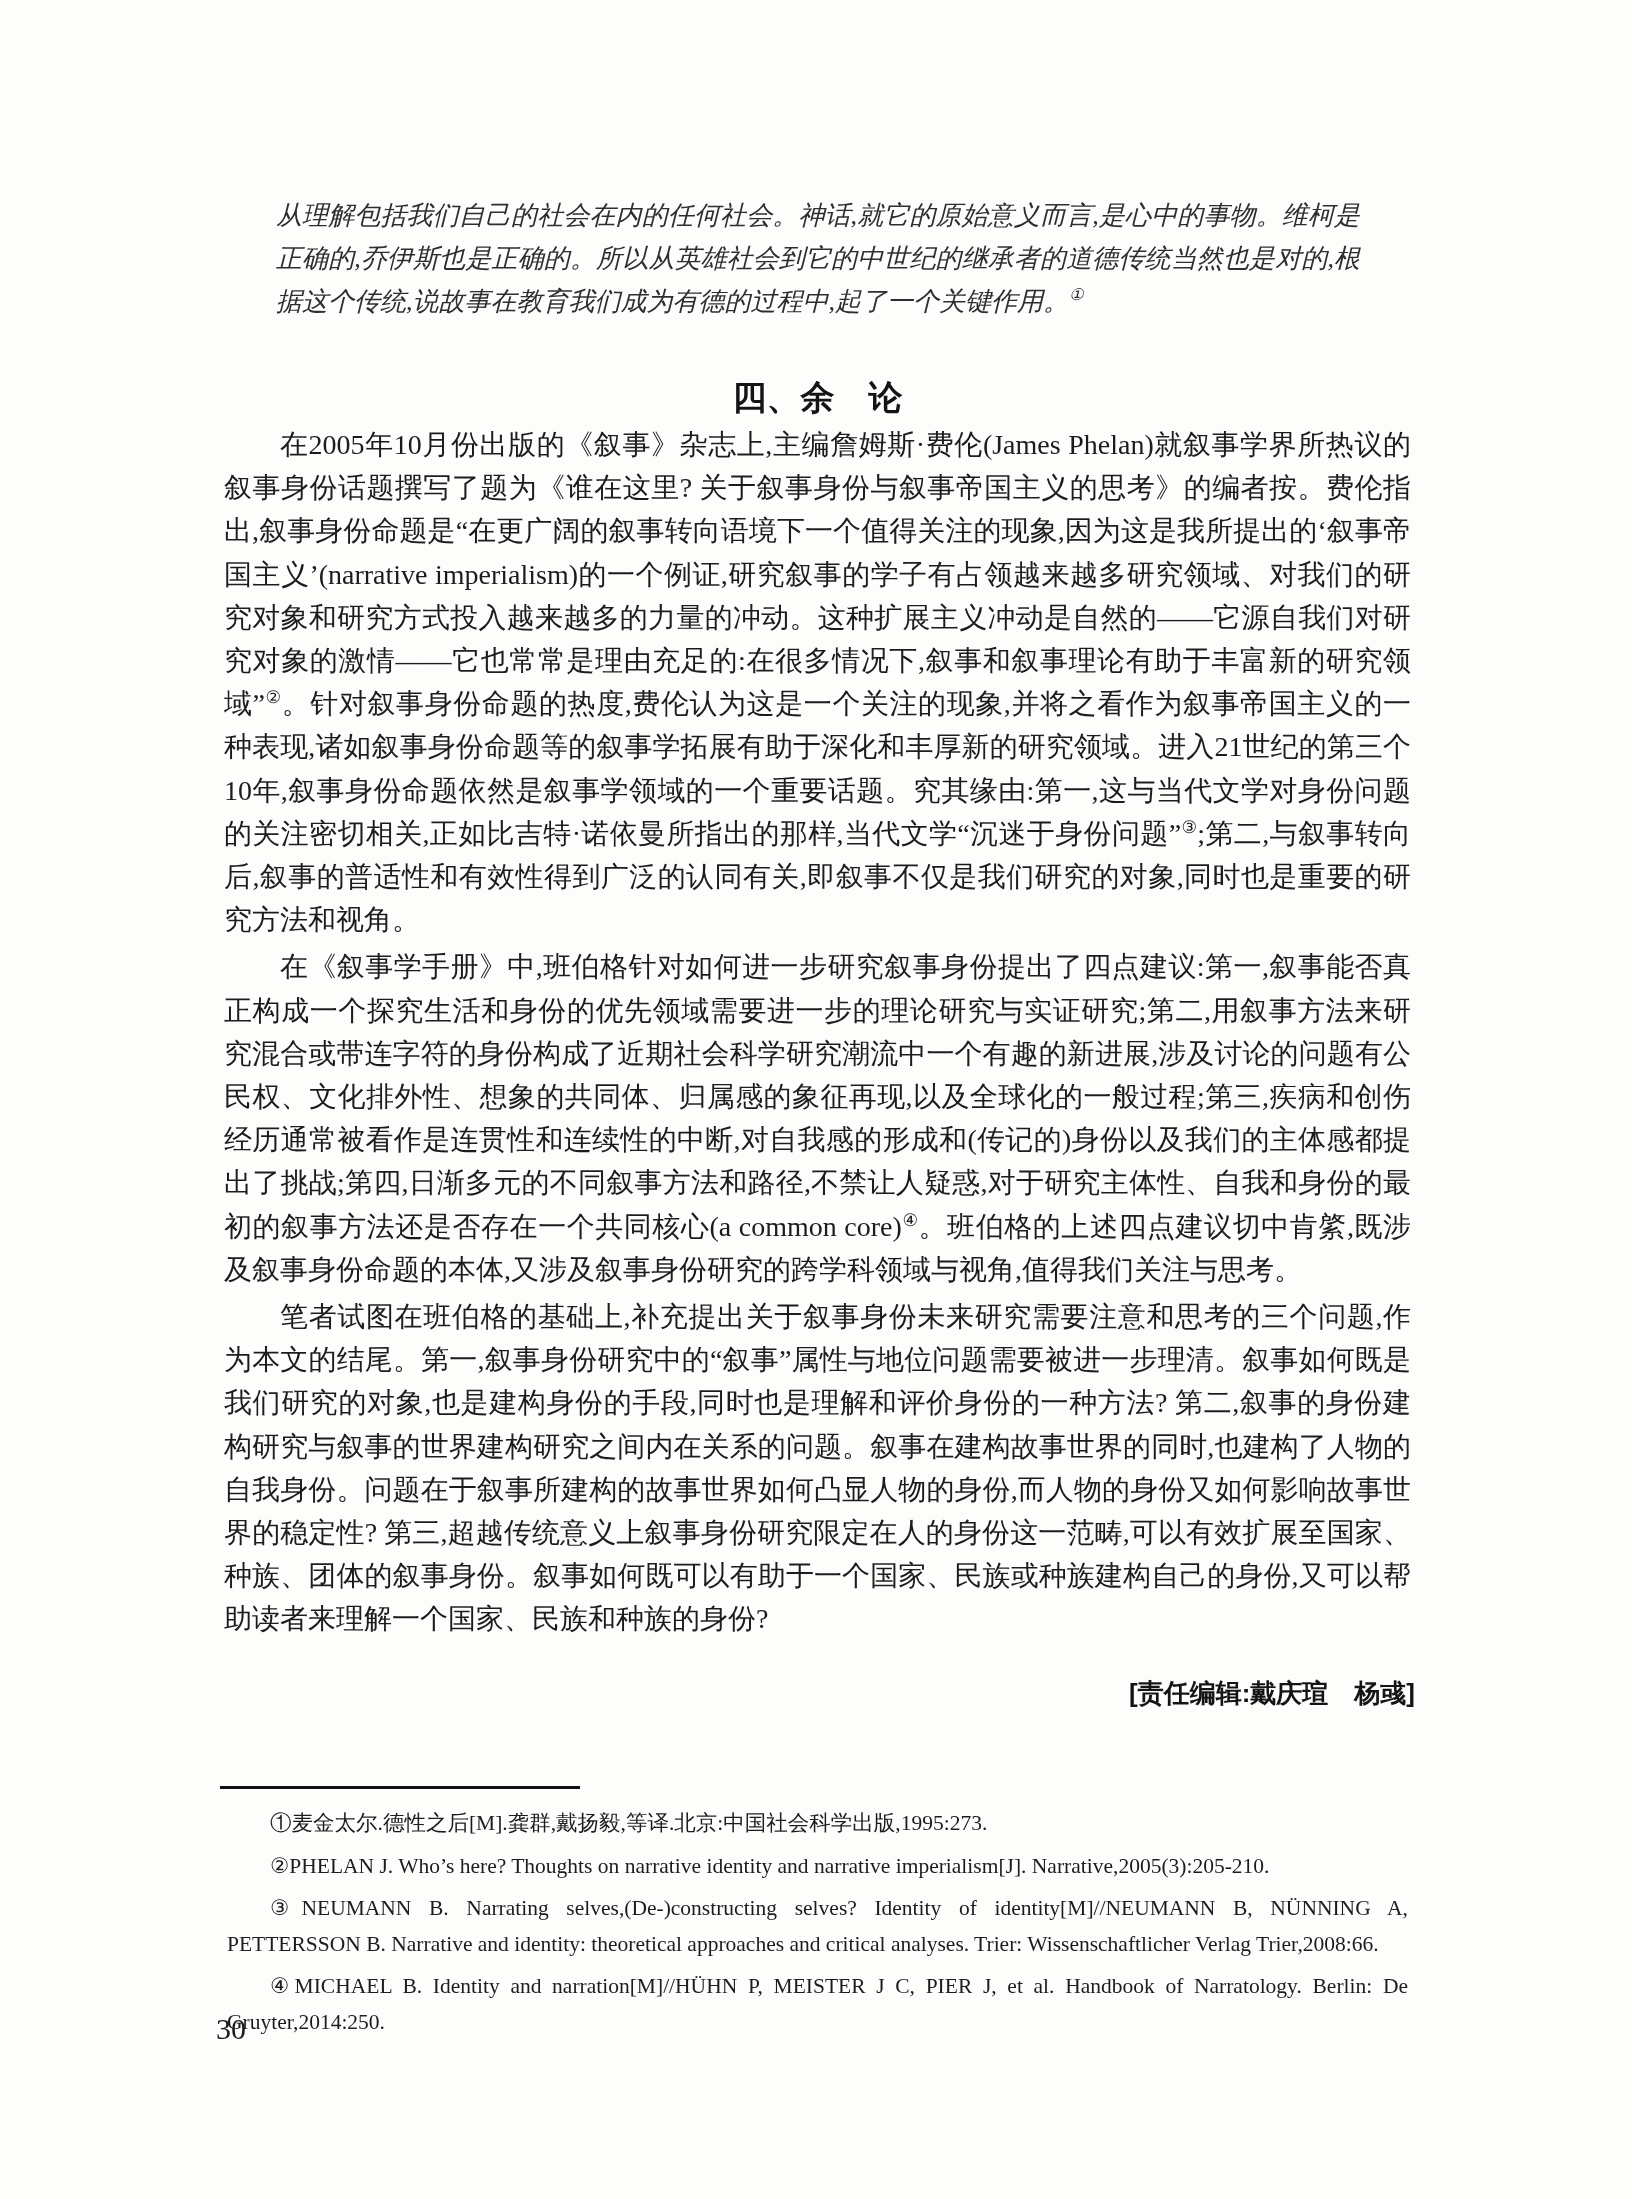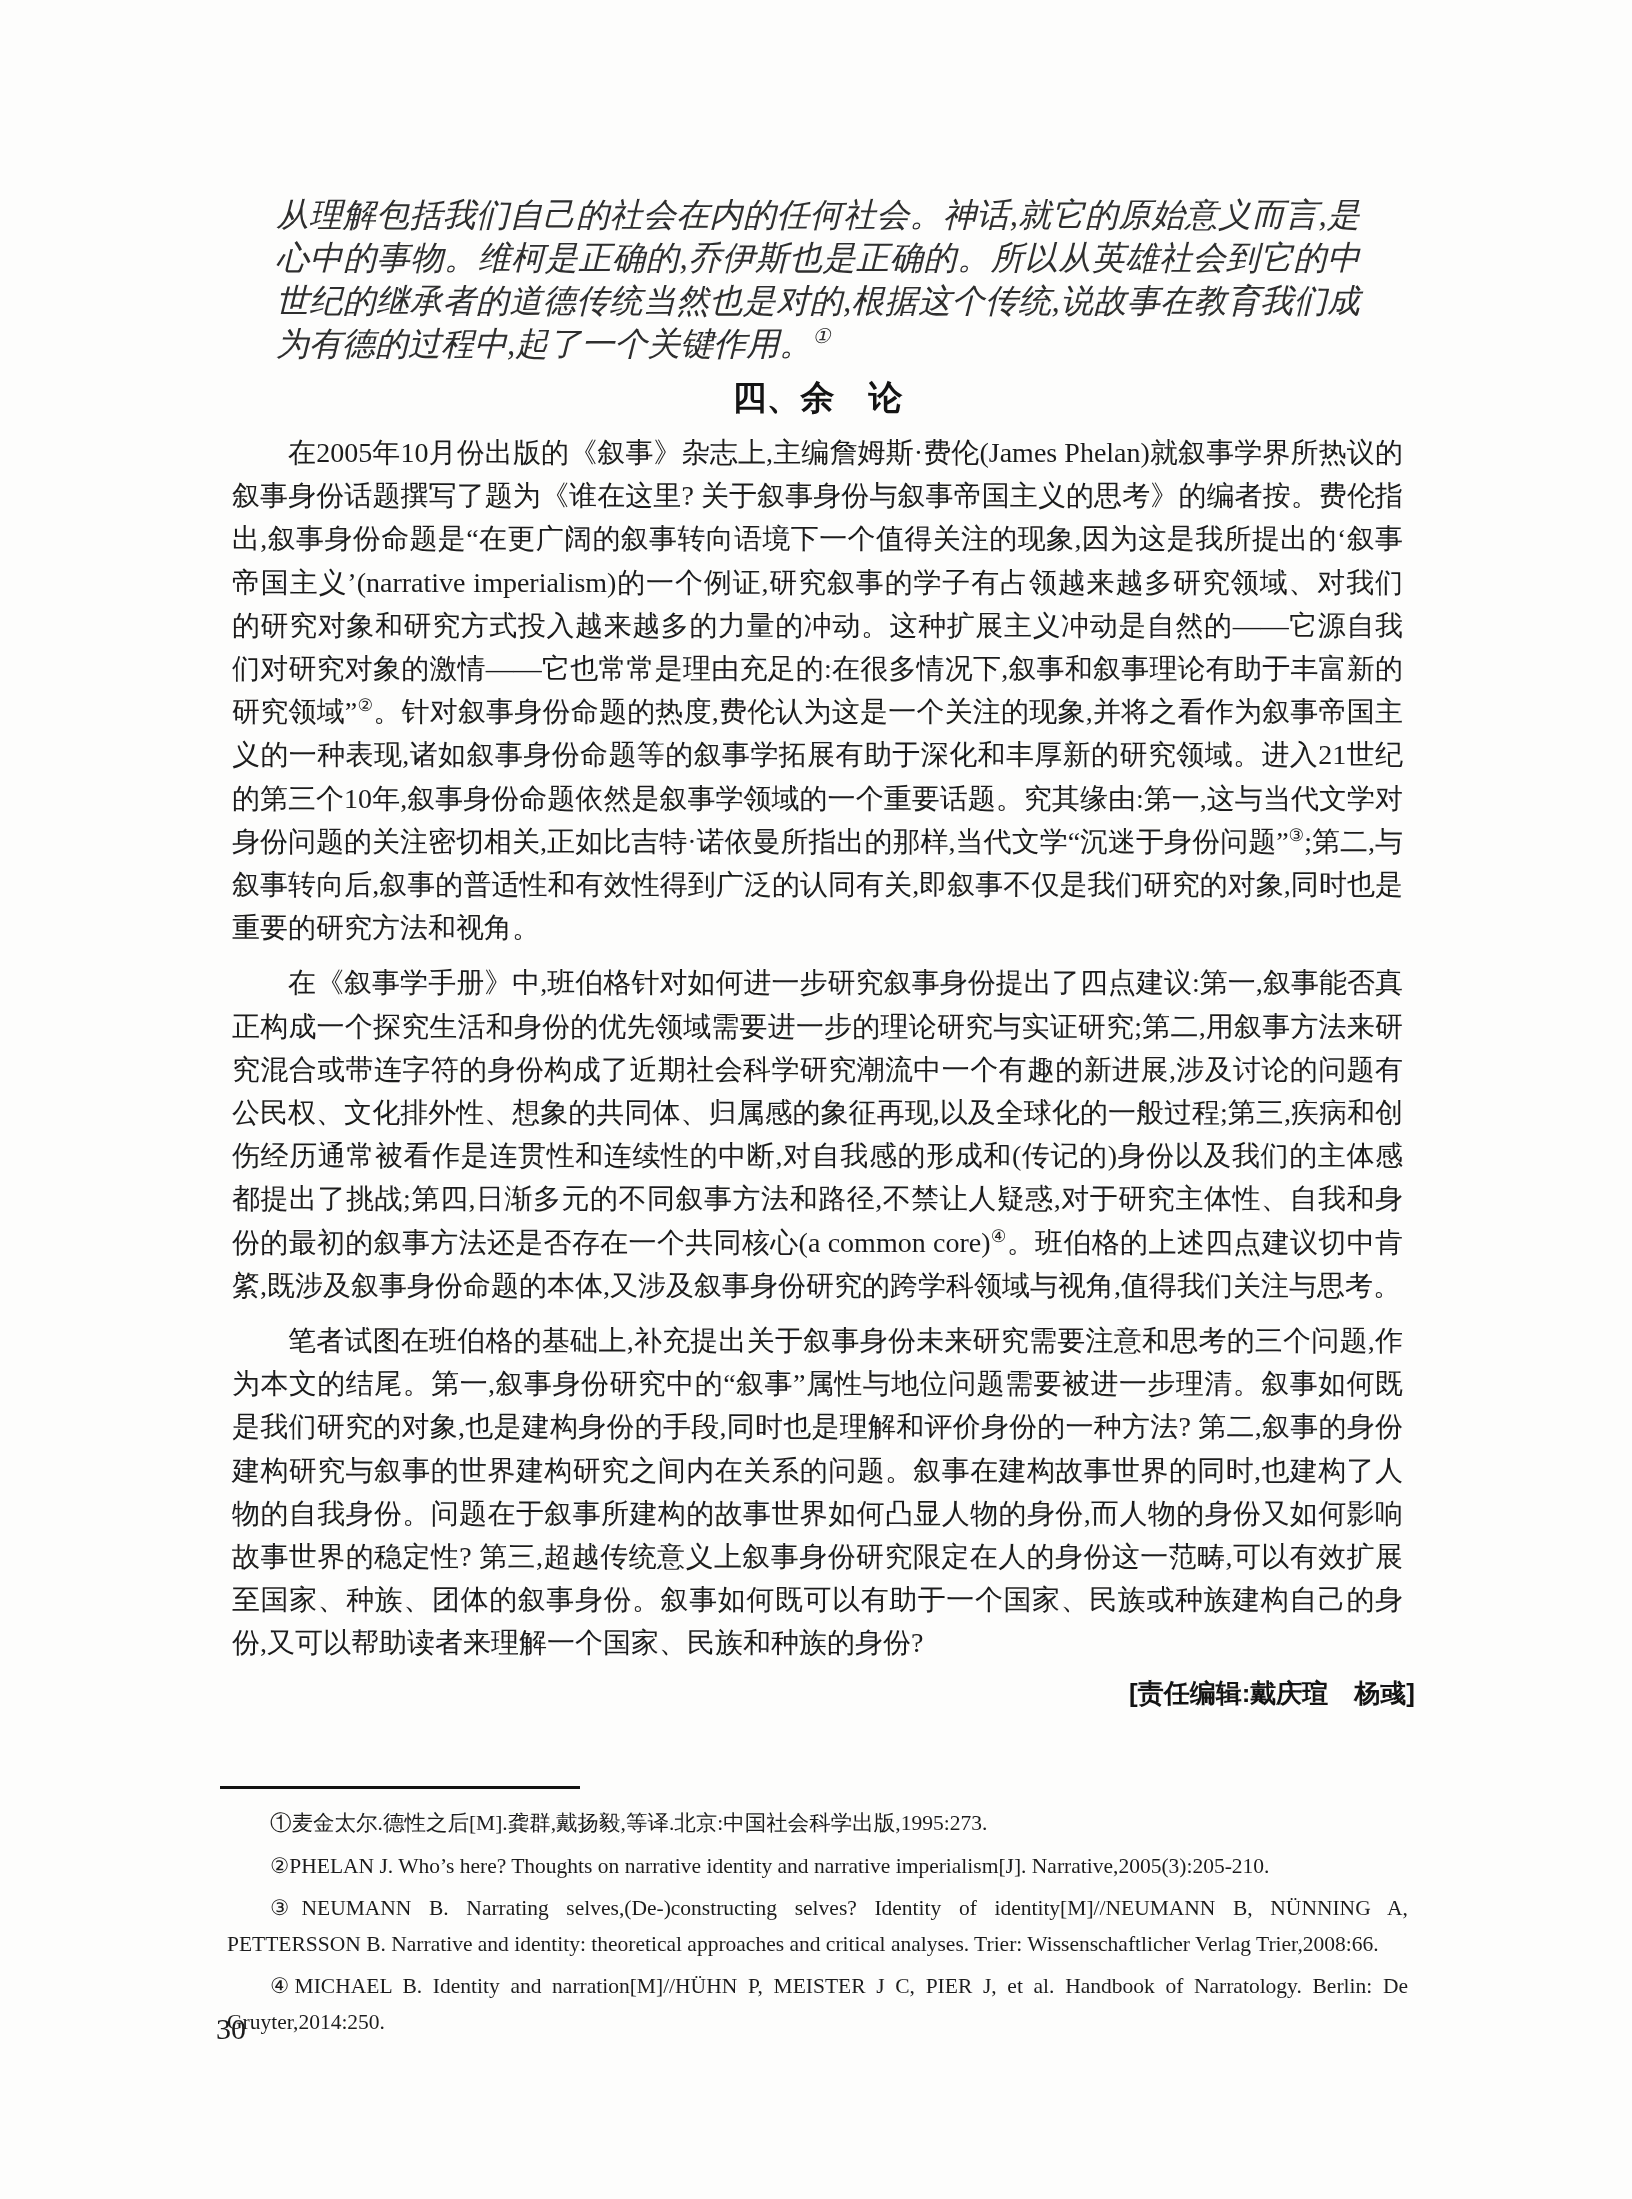--- a/index.html
+++ b/index.html
@@ -11,21 +11,21 @@
     font-family: "Liberation Serif", serif;
     color: #1c1c1c;
     overflow: hidden;
   }
   
   .quote-block {
     position: absolute;
     left: 276px;
     top: 194px;
     width: 1084px;
-    font-size: 33px;
+    font-size: 26px;
     line-height: 43px;
     text-align: justify;
     font-style: italic;
     color: #2e2e2e;
   }
   .section-heading {
     position: absolute;
     left: 220px;
     top: 350px;
     width: 1195px;
@@ -39,21 +39,21 @@
   }
   .body-text {
     position: absolute;
     left: 220px;
     top: 419px;
     width: 1195px;
     font-size: 28px;
     line-height: 43.2px;
     text-align: justify;
   }
-  .body-text p { margin: 12px; text-indent: 2em; }
+  .body-text p { margin: 4px; text-indent: 2em; }
   sup.marker {
     font-size: 0.62em;
     vertical-align: super;
     line-height: 0;
   }
   .editor-line {
     position: absolute;
     right: 217px;
     top: 1676px;
     font-family: "Liberation Sans", sans-serif;

